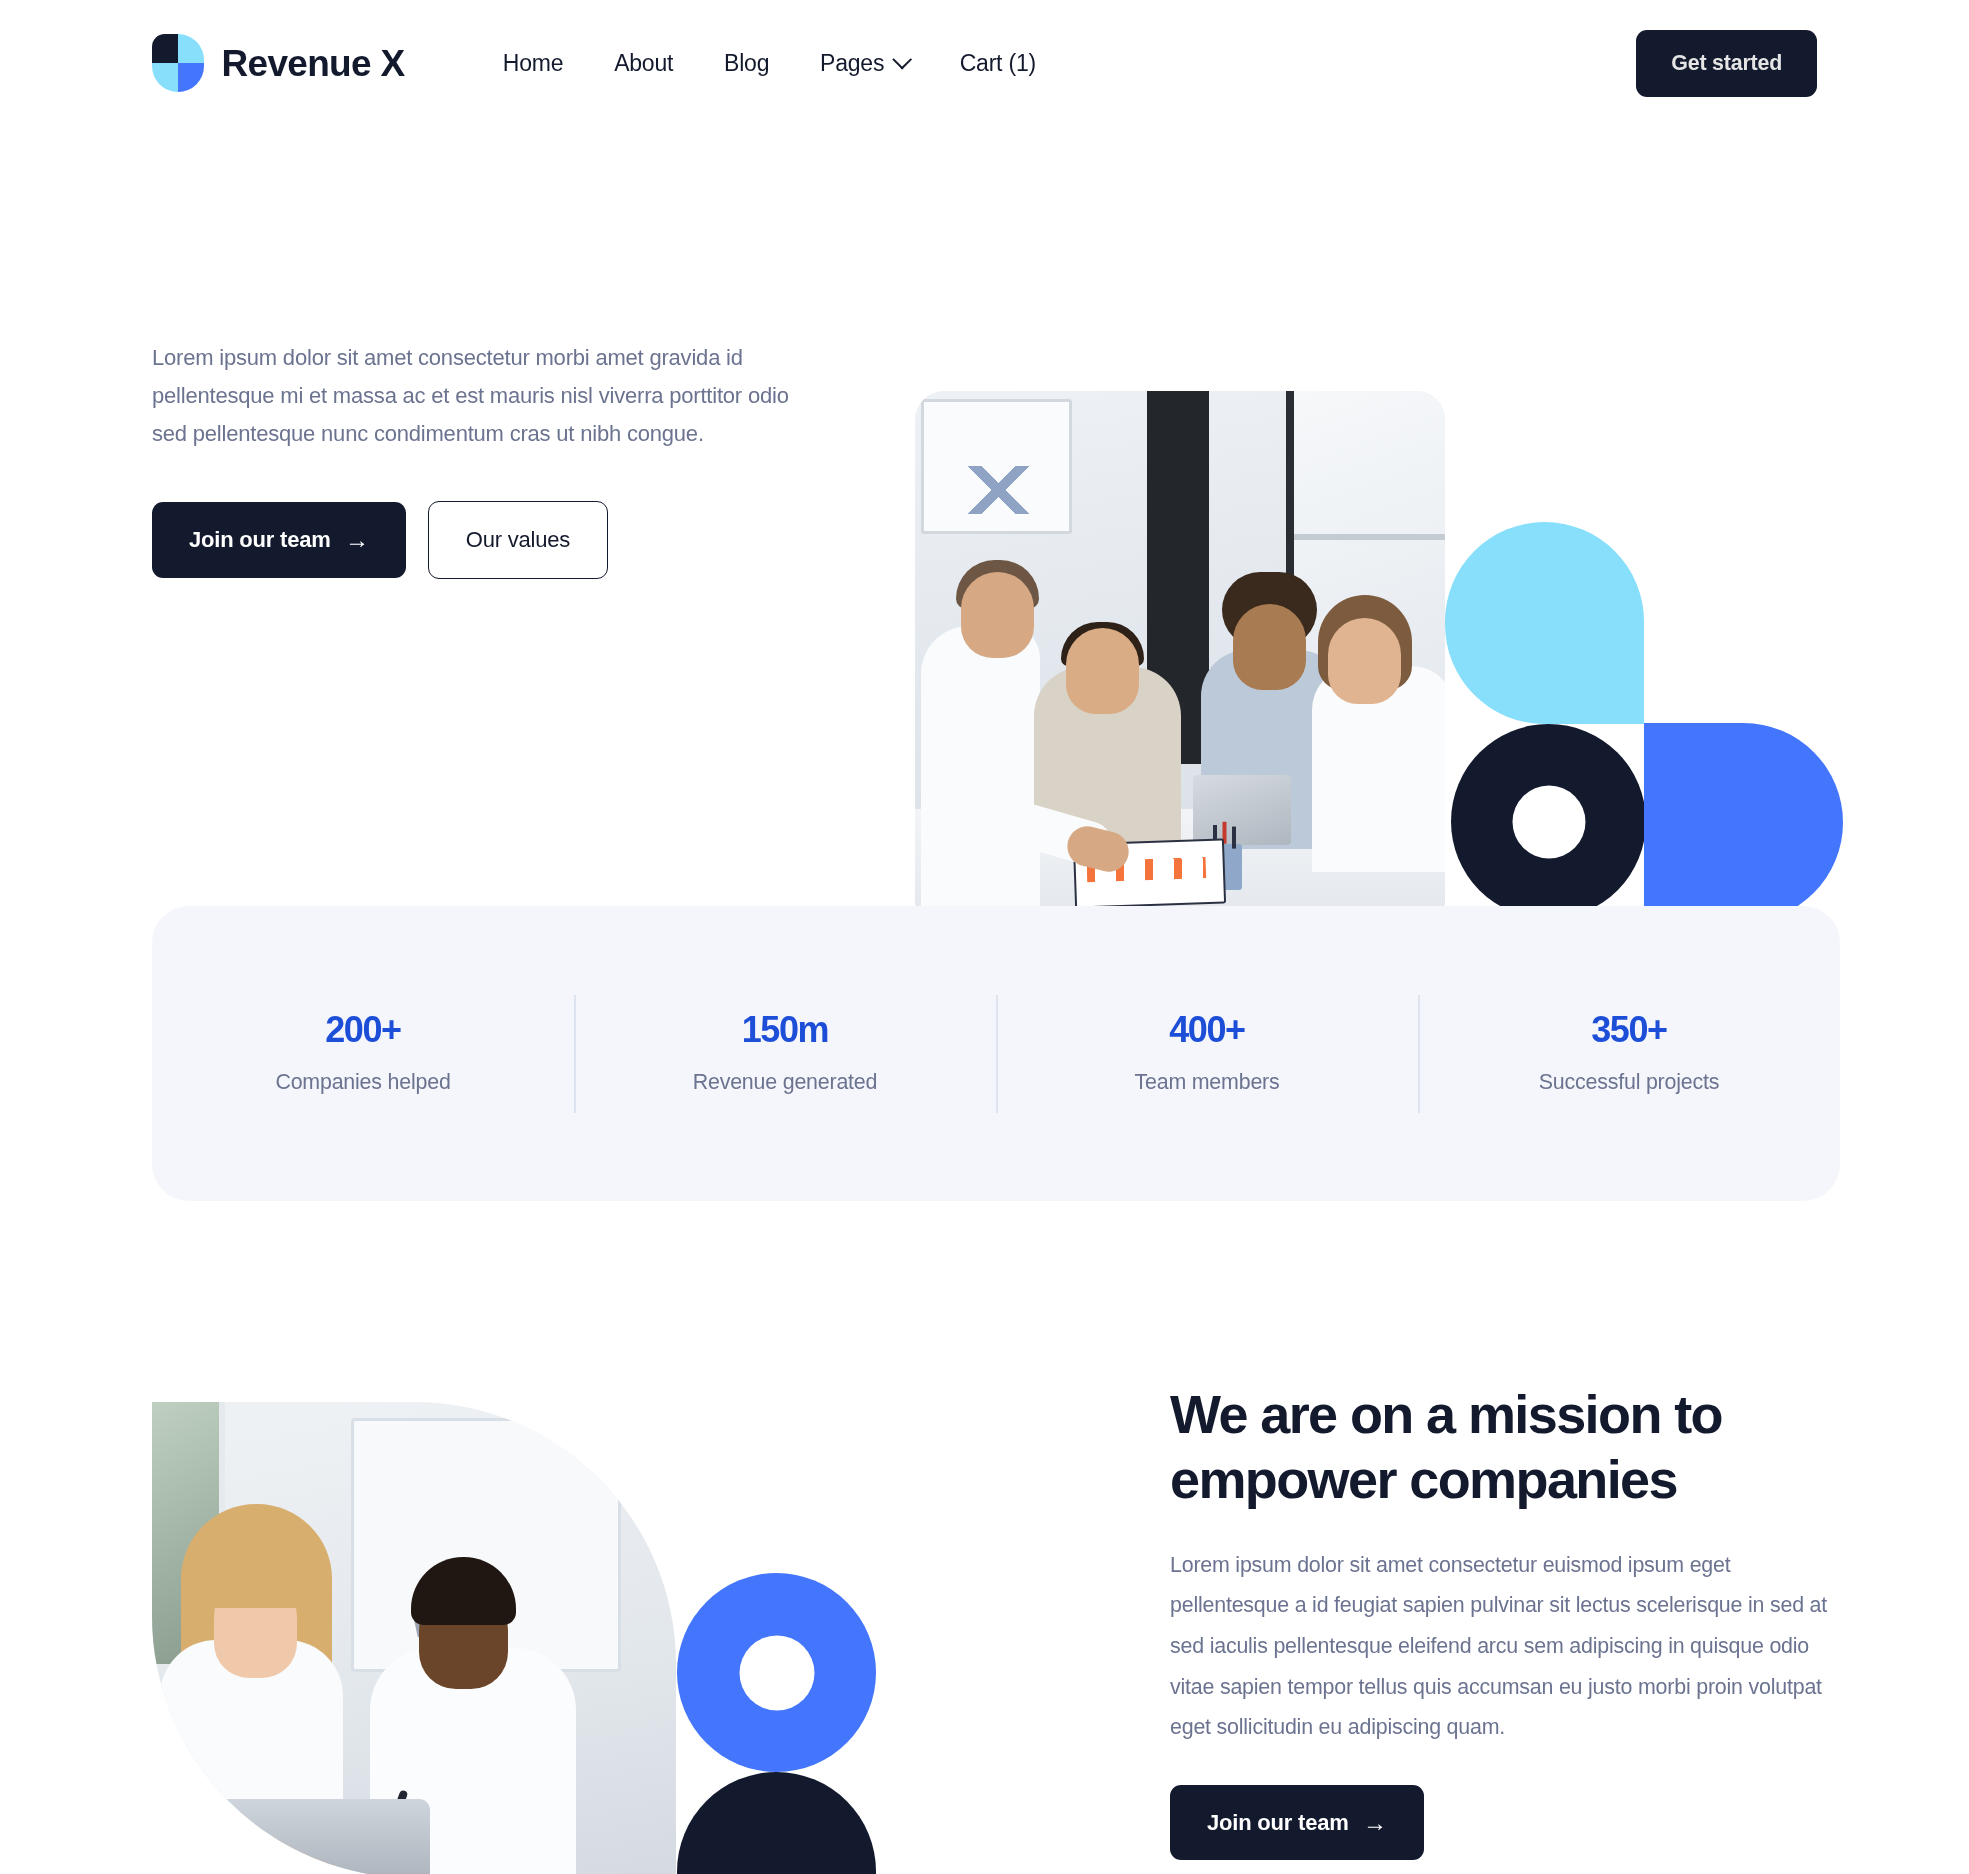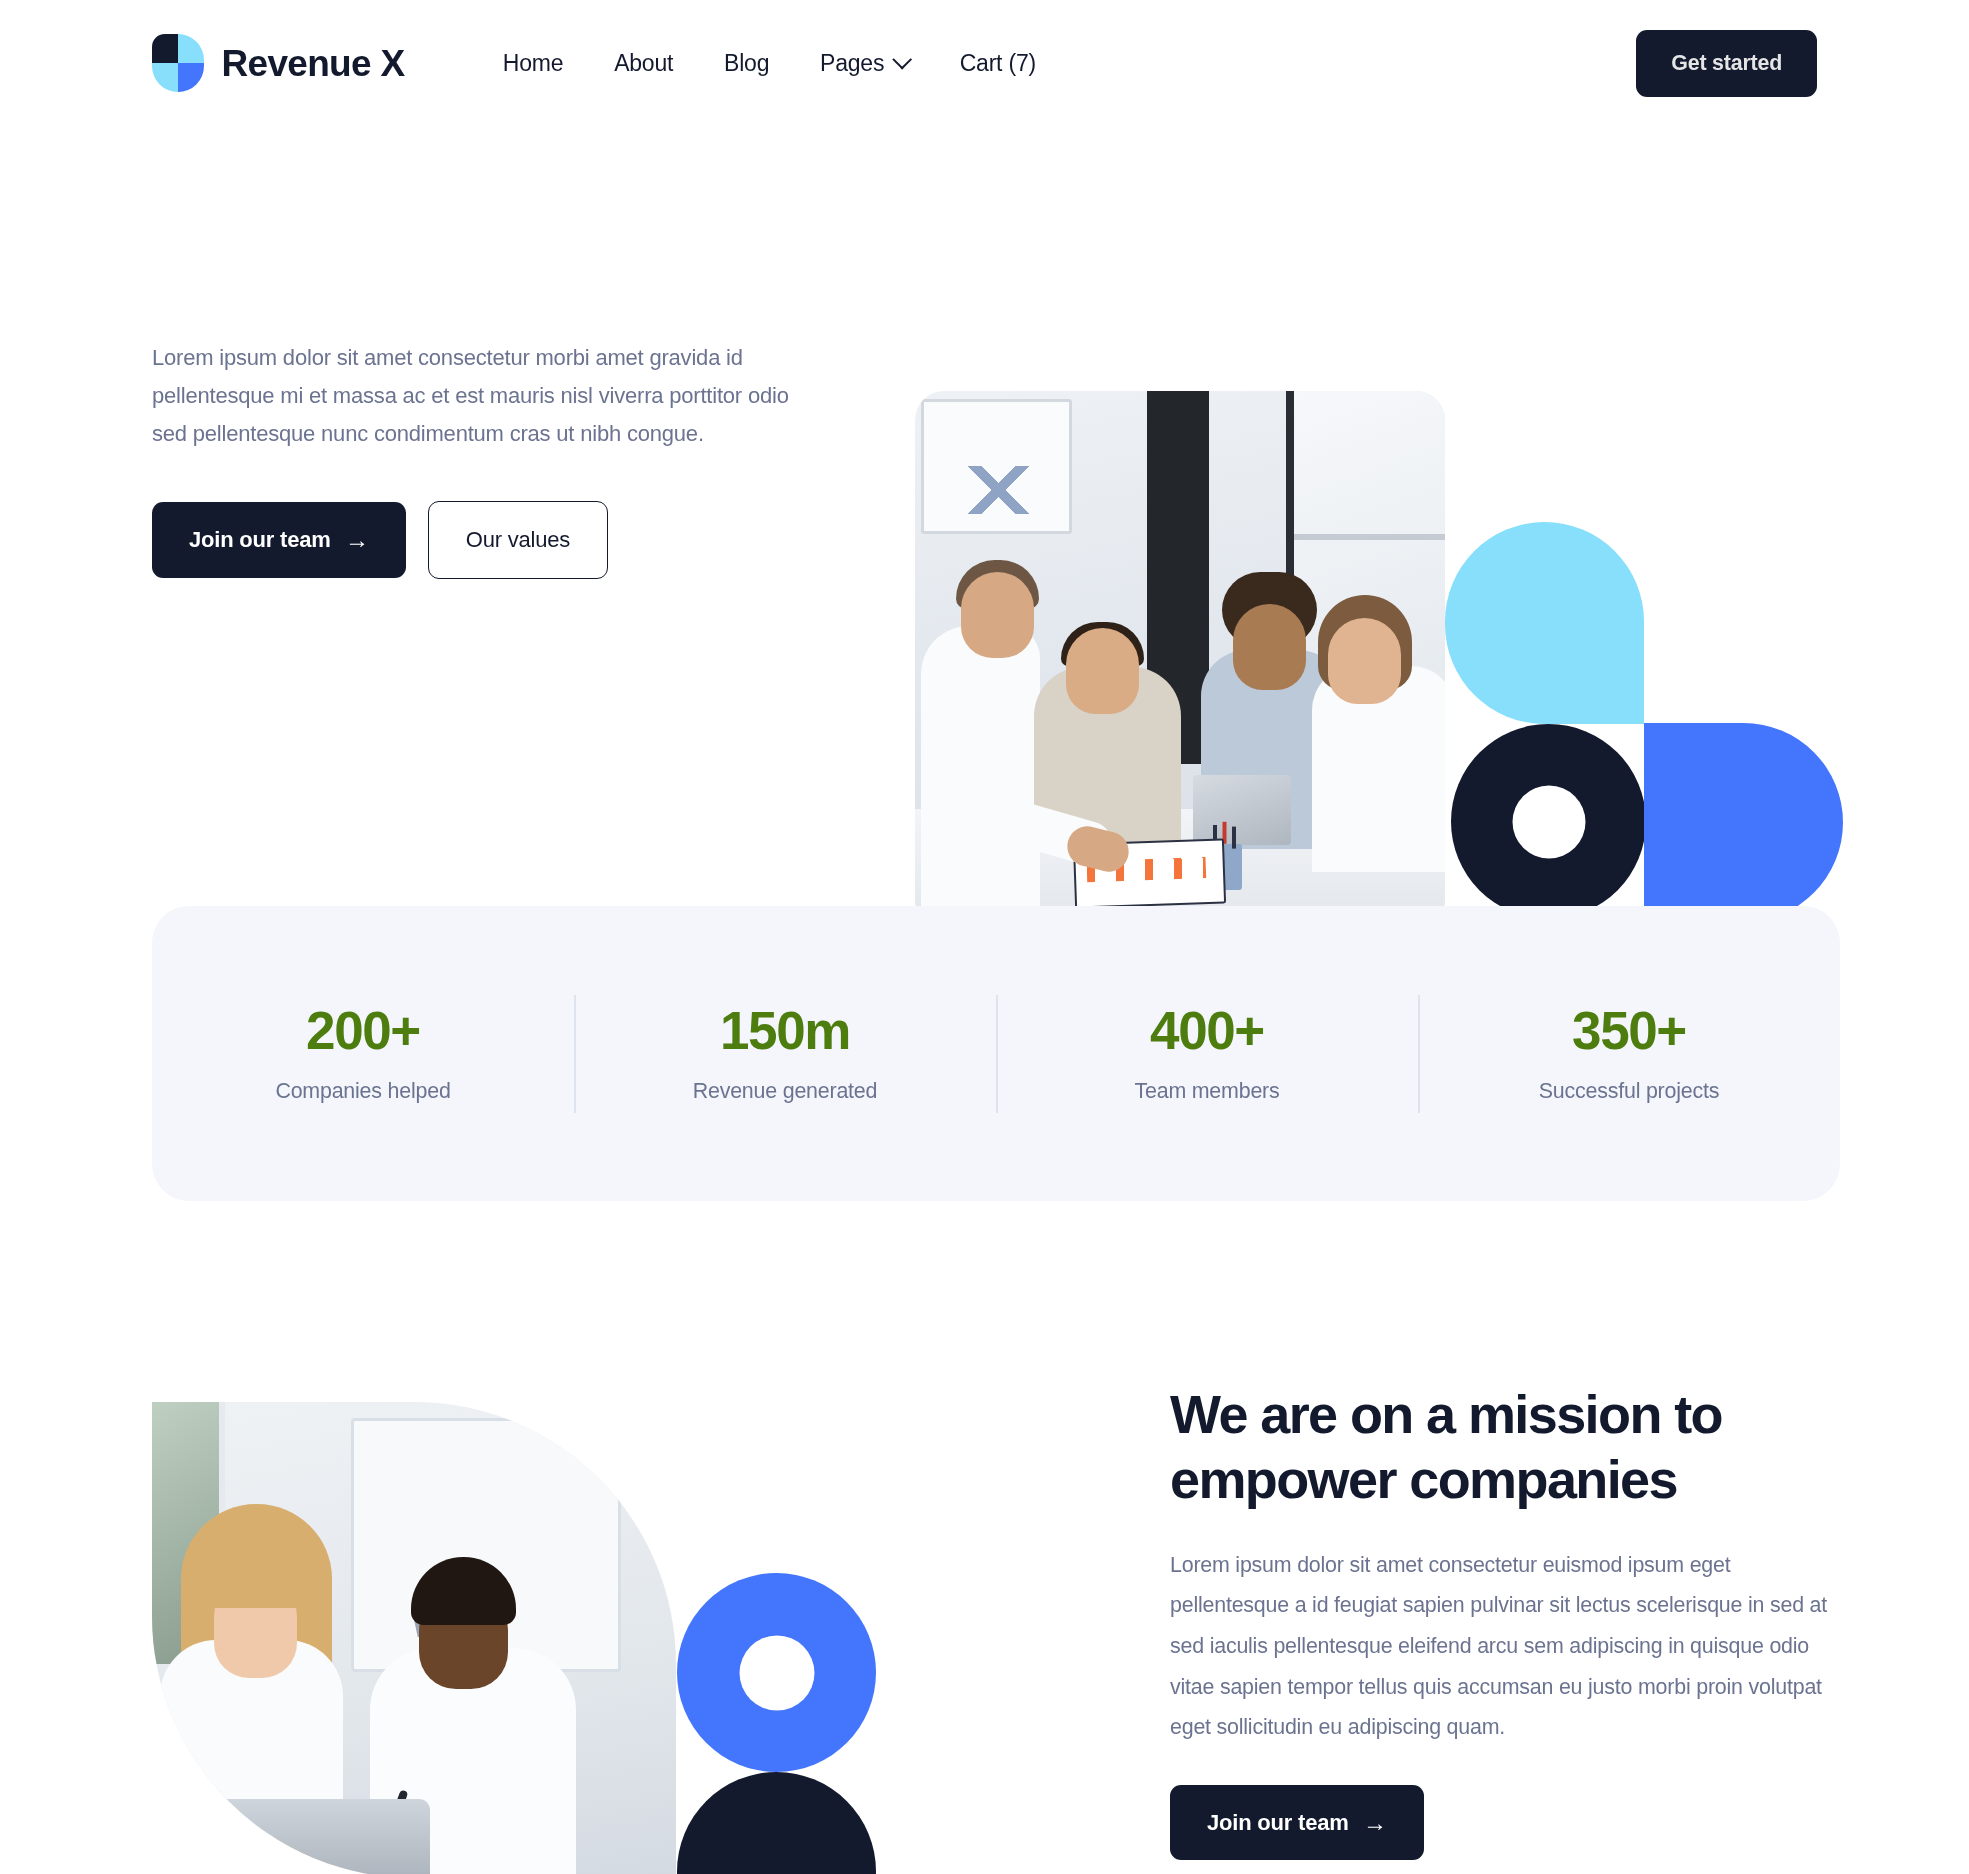--- a/index.html
+++ b/index.html
@@ -224,24 +224,24 @@
   .stat + .stat::before {
     content: "";
     position: absolute;
     left: 0; top: 50%;
     transform: translateY(-50%);
     width: 1.6px;
     height: 118px;
     background: #DDE3EF;
   }
   .stat-value {
-    font-size: 53px;
+    font-size: 36px;
     font-weight: 700;
     letter-spacing: -1.4px;
-    color: #4d7c0f;
+    color: #1d4ed8;
     line-height: 1;
   }
   .stat-label {
     margin-top: 22px;
     font-size: 21.4px;
     letter-spacing: -0.2px;
     color: #6B7390;
   }
 
   
@@ -434,21 +434,21 @@
         <span>About</span>
       </a>
       <a class="nav-item">
         <span>Blog</span>
       </a>
       <a class="nav-item">
         <span>Pages</span>
         <span class="chevron-down"></span>
       </a>
       <a class="nav-item">
-        <span>Cart (7)</span>
+        <span>Cart (1)</span>
       </a>
     </nav>
 
     <button class="header-cta">Get started</button>
   </header>
 
   <section class="hero">
 
     <div class="hero-left">
       <p class="hero-sub">Lorem ipsum dolor sit amet consectetur morbi amet gravida id pellentesque mi et massa ac et est mauris nisl viverra porttitor odio sed pellentesque nunc condimentum cras ut nibh congue.</p>

